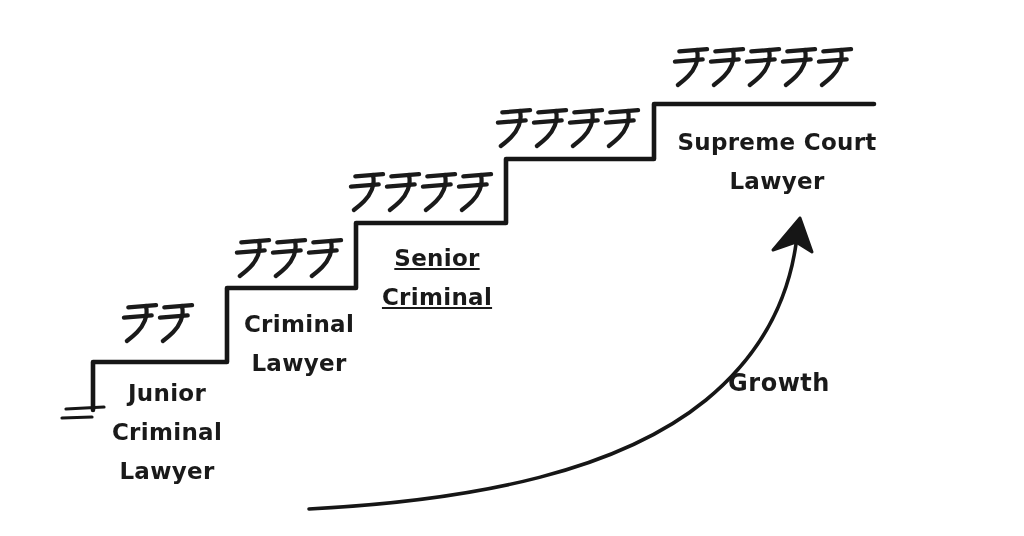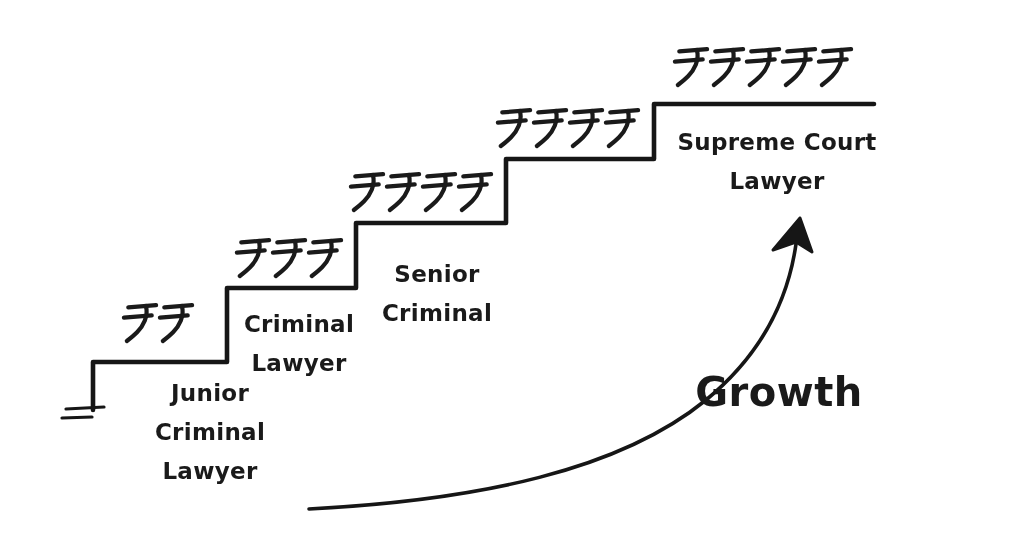--- a/index.html
+++ b/index.html
@@ -35,21 +35,21 @@
     align-items: flex-end;
   }
   .rupee-row svg {
     width: 38px;
     height: 48px;
     margin: 0 -1px;
   }
   .growth-label {
     position: absolute;
     transform: translateX(-50%);
-    font-size: 40px;
+    font-size: 24px;
     font-weight: 600;
     letter-spacing: 0.5px;
     white-space: nowrap;
   }
 </style>
 </head>
 <body>
 
 <div class="canvas">
 
@@ -207,32 +207,32 @@
 
   <svg viewBox="0 0 26 32" aria-hidden="true">
     <g fill="none" stroke="#1a1a1a" stroke-width="2.9" stroke-linecap="round">
       <path d="M5,6 L24,4.5"></path>
       <path d="M2,13 L21,11.5"></path>
       <path d="M17,5 C19,12 15,19 11,23 C8.5,25.5 6,27.5 4,29"></path>
     </g>
   </svg>
 </div>
 
-  <div class="step-label" style="left:167px; top:374px;margin-left:43px;">
+  <div class="step-label" style="left:167px; top:374px;">
     <span>Junior</span>
     <span>Criminal</span>
     <span>Lawyer</span>
   </div>
 
   <div class="step-label" style="left:299px; top:305px;">
     <span>Criminal</span>
     <span>Lawyer</span>
   </div>
 
-  <div class="step-label" style="left:437px; top:255px;">
+  <div class="step-label" style="left:437px; top:239px;text-decoration:underline;">
     <span>Senior</span>
     <span>Criminal</span>
   </div>
 
   <div class="step-label" style="left:599px; top:177px;">
   </div>
 
   <div class="step-label" style="left:777px; top:123px;">
     <span>Supreme Court</span>
     <span>Lawyer</span>

